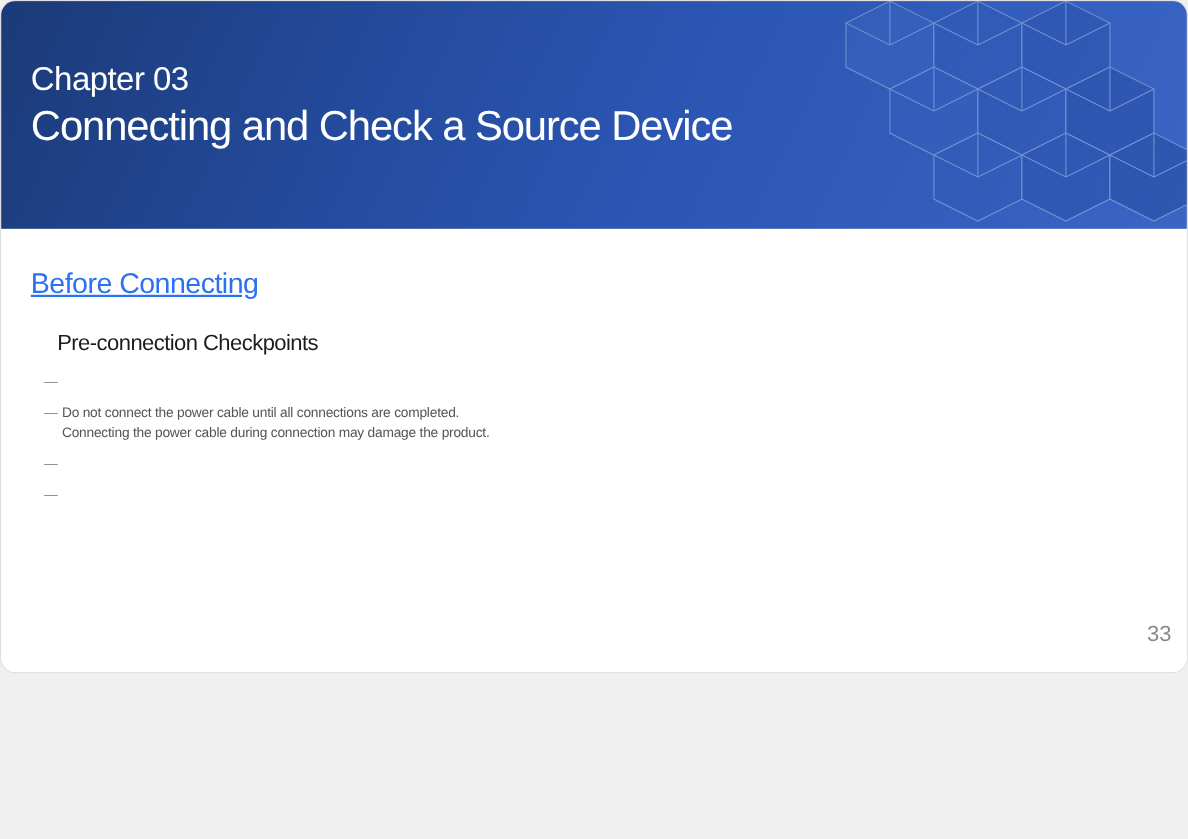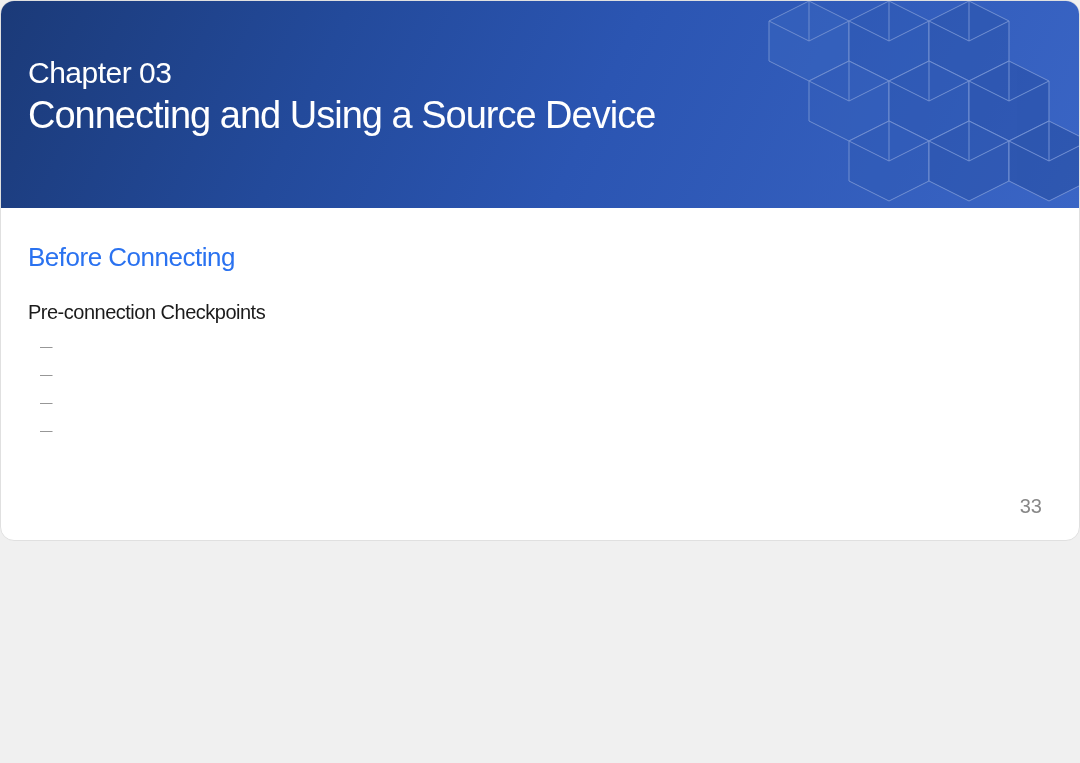--- a/index.html
+++ b/index.html
@@ -9,21 +9,21 @@
     }
     html, body {
       width: 1080px;
       height: 763px;
       font-family: "Segoe UI", Arial, sans-serif;
       background: #f0f0f0;
       overflow: hidden;
     }
     .page {
       width: 1080px;
-      height: 541px;
+      height: 612px;
       background: #ffffff;
       border: 1px solid #e0e0e0;
       border-radius: 14px;
       position: relative;
       overflow: hidden;
     }
     .banner {
       width: 100%;
       height: 207px;
       background: linear-gradient(115deg, #1b3a78 0%, #234a9b 30%, #2b55b2 55%, #3a65c5 100%);
@@ -58,27 +58,29 @@
     }
     .content {
       padding: 34px 27px 0 27px;
     }
     .section-heading {
       color: #2a72f0;
       font-size: 26px;
       font-weight: 500;
       letter-spacing: -0.5px;
       margin-bottom: 28px;
+      text-decoration: underline;
     }
     .subsection-heading {
       color: #1b1b1b;
       font-size: 20px;
       font-weight: 500;
       letter-spacing: -0.5px;
       margin-bottom: 14px;
+      margin-left: 24px;
     }
     .note-item {
       display: flex;
       align-items: flex-start;
       margin-bottom: 10px;
       font-size: 12.5px;
       color: #555;
       letter-spacing: -0.2px;
       line-height: 1.45;
     }
@@ -86,21 +88,21 @@
       color: #888;
       margin-left: 12px;
       margin-right: 4px;
       flex-shrink: 0;
     }
     .note-body .line {
       display: block;
     }
     .page-number {
       position: absolute;
-      right: 37px;
+      right: 14px;
       bottom: 22px;
       font-size: 20px;
       color: #888;
       font-weight: 300;
     }
   </style>
 </head>
 <body>
 
 <div class="page">
@@ -124,34 +126,38 @@
         <path d="M100 160 L140 140 L180 160 L180 200 L140 220 L100 200 Z" fill="#3059b4"></path>
         <path d="M140 140 L140 180 M100 160 L140 180 M180 160 L140 180"></path>
         <path d="M180 160 L220 140 L260 160 L260 200 L220 220 L180 200 Z" fill="#2951a6"></path>
         <path d="M220 140 L220 180 M180 160 L220 180 M260 160 L220 180"></path>
         <path d="M260 160 L300 140 L340 160 L340 200 L300 220 L260 200 Z" fill="#244a9c"></path>
         <path d="M300 140 L300 180 M260 160 L300 180 M340 160 L300 180"></path>
       </g>
     </svg>
     <div class="banner-text">
       <div class="chapter-line">Chapter 03</div>
-      <div class="chapter-title">Connecting and Using a Source Device</div>
+      <div class="chapter-title">Connecting and Check a Source Device</div>
     </div>
   </div>
 
   <div class="content">
     <h2 class="section-heading">Before Connecting</h2>
     <h3 class="subsection-heading">Pre-connection Checkpoints</h3>
 
     <div class="note-item">
       <span class="note-dash">―</span>
     </div>
 
     <div class="note-item">
       <span class="note-dash">―</span>
+      <span class="note-body">
+        <span class="line">Do not connect the power cable until all connections are completed.</span>
+        <span class="line">Connecting the power cable during connection may damage the product.</span>
+      </span>
     </div>
 
     <div class="note-item">
       <span class="note-dash">―</span>
     </div>
 
     <div class="note-item">
       <span class="note-dash">―</span>
     </div>
 

